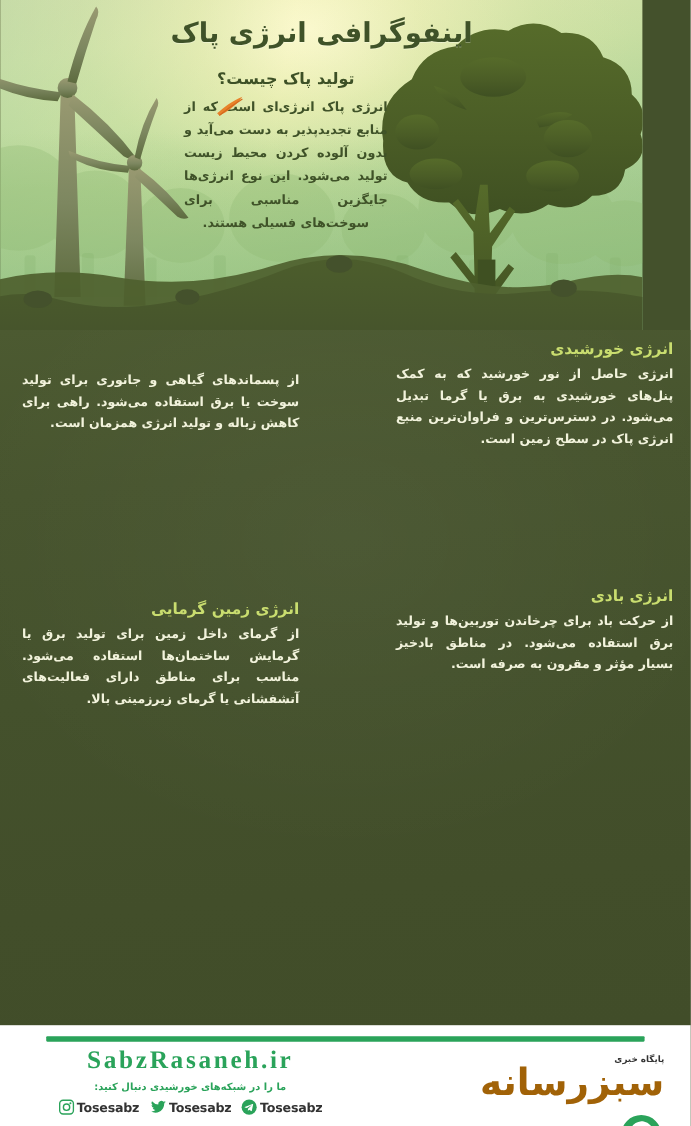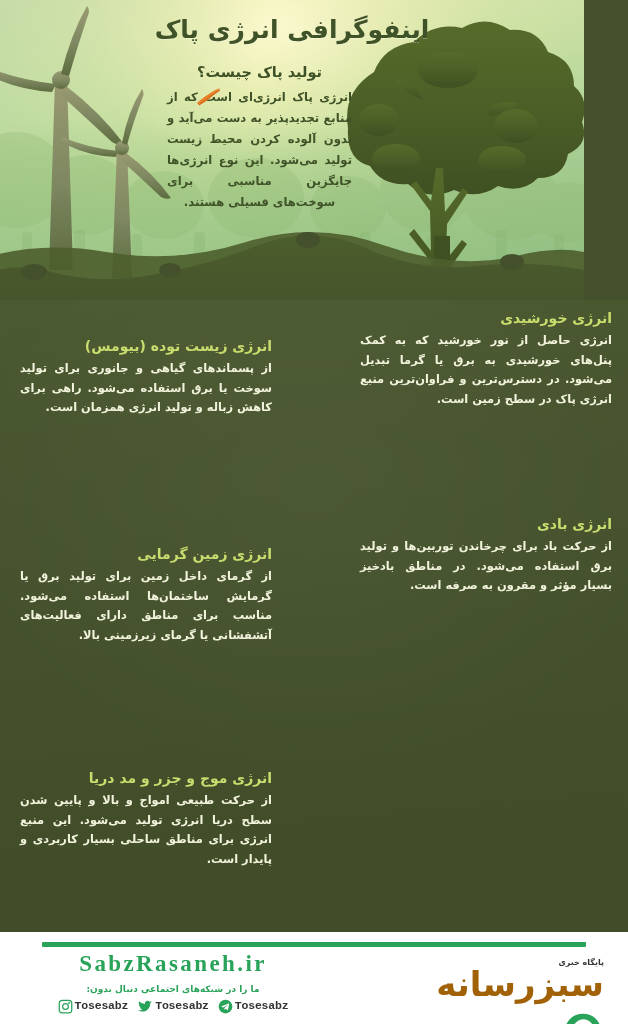--- a/index.html
+++ b/index.html
@@ -165,21 +165,21 @@
     font-weight: bold;
     color: #f2f3dc;
     line-height: 1.72;
     text-align: justify;
     text-align-last: right;
   }
 
   
   #sec-solar   { top: 8px;   right: 16px; }
   #sec-biomass { top: 36px;  left: 20px;  }
-  #sec-wind    { top: 214px; right: 16px; }
+  #sec-wind    { top: 232px; right: 16px; }
   #sec-geo     { top: 244px; left: 20px;  }
   #sec-hydro   { top: 428px; right: 16px; }
   #sec-wave    { top: 468px; left: 20px;  }
 
   
   .footer {
     position: absolute;
     bottom: 0; left: 0;
     width: 628px;
     height: 92px;
@@ -228,23 +228,22 @@
     display: flex;
     flex-direction: row;
     justify-content: center;
     align-items: center;
     gap: 9px;
     margin-top: 5px;
   }
 
   .social-item {
     display: flex;
-    align-items: flex-start;
+    align-items: flex-end;
     gap: 2px;
-    font-family: Liberation Mono, monospace;
   }
 
   .social-item .handle {
     font-size: 11.5px;
     font-weight: bold;
     color: #333333;
     letter-spacing: -0.2px;
   }
 
   .social-icon { display: block; }
@@ -388,47 +387,42 @@
 
   <div class="body-area">
     <div class="body-vignette"></div>
 
     <div class="section right" id="sec-solar">
       <div class="sec-title">انرژی خورشیدی</div>
       <div class="sec-body">انرژی حاصل از نور خورشید که به کمک پنل‌های خورشیدی به برق یا گرما تبدیل می‌شود. در دسترس‌ترین و فراوان‌ترین منبع انرژی پاک در سطح زمین است.</div>
     </div>
 
     <div class="section left" id="sec-biomass">
-      <div class="sec-title">انرژی زیست توده (بیومس)</div>
       <div class="sec-body">از پسماندهای گیاهی و جانوری برای تولید سوخت یا برق استفاده می‌شود. راهی برای کاهش زباله و تولید انرژی همزمان است.</div>
     </div>
 
     <div class="section right" id="sec-wind">
       <div class="sec-title">انرژی بادی</div>
       <div class="sec-body">از حرکت باد برای چرخاندن توربین‌ها و تولید برق استفاده می‌شود. در مناطق بادخیز بسیار مؤثر و مقرون به صرفه است.</div>
     </div>
 
     <div class="section left" id="sec-geo">
       <div class="sec-title">انرژی زمین گرمایی</div>
       <div class="sec-body">از گرمای داخل زمین برای تولید برق یا گرمایش ساختمان‌ها استفاده می‌شود. مناسب برای مناطق دارای فعالیت‌های آتشفشانی یا گرمای زیرزمینی بالا.</div>
     </div>
 
 
-    <div class="section left" id="sec-wave">
-      <div class="sec-title">انرژی موج و جزر و مد دریا</div>
-      <div class="sec-body">از حرکت طبیعی امواج و بالا و پایین شدن سطح دریا انرژی تولید می‌شود. این منبع انرژی برای مناطق ساحلی بسیار کاربردی و پایدار است.</div>
-    </div>
   </div>
 
   <div class="footer">
     <div class="footer-rule"></div>
 
     <div class="footer-left">
       <div class="site-url">SabzRasaneh.ir</div>
-      <div class="follow-text">ما را در شبکه‌های اجتماعی دنبال بدون:</div>
+      <div class="follow-text">ما را در شبکه‌های خورشیدی دنبال کنید:</div>
 
       <div class="social-row">
         <div class="social-item">
           <svg class="social-icon" width="15" height="15" viewBox="0 0 24 24">
             <rect x="2" y="2" width="20" height="20" rx="5" fill="none" stroke="#2aa35a" stroke-width="2"></rect>
             <circle cx="12" cy="12" r="4.6" fill="none" stroke="#2aa35a" stroke-width="2"></circle>
             <circle cx="17.6" cy="6.4" r="1.5" fill="#2aa35a"></circle>
           </svg>
           <span class="handle">Tosesabz</span>
         </div>

